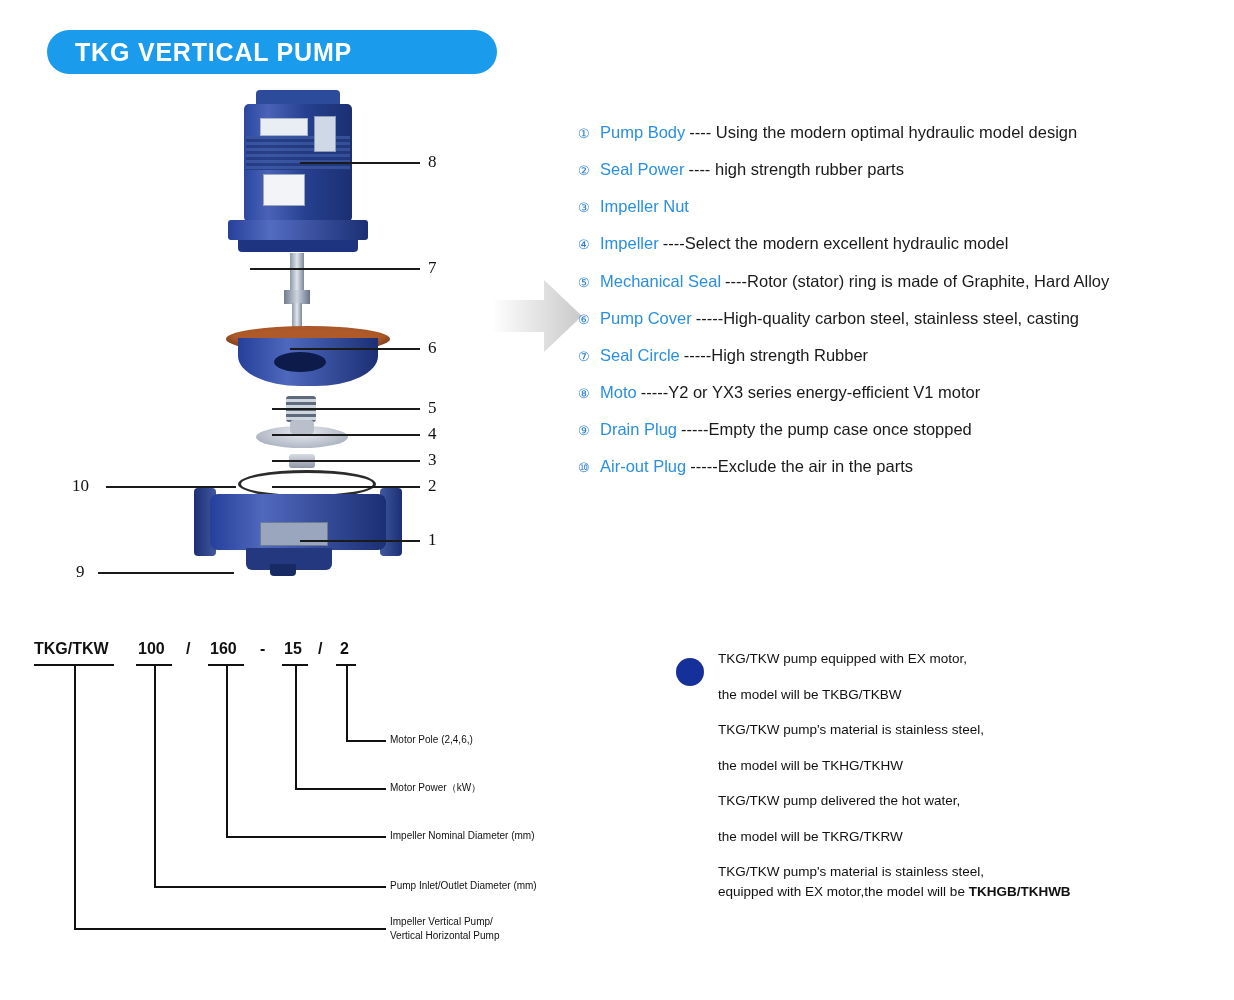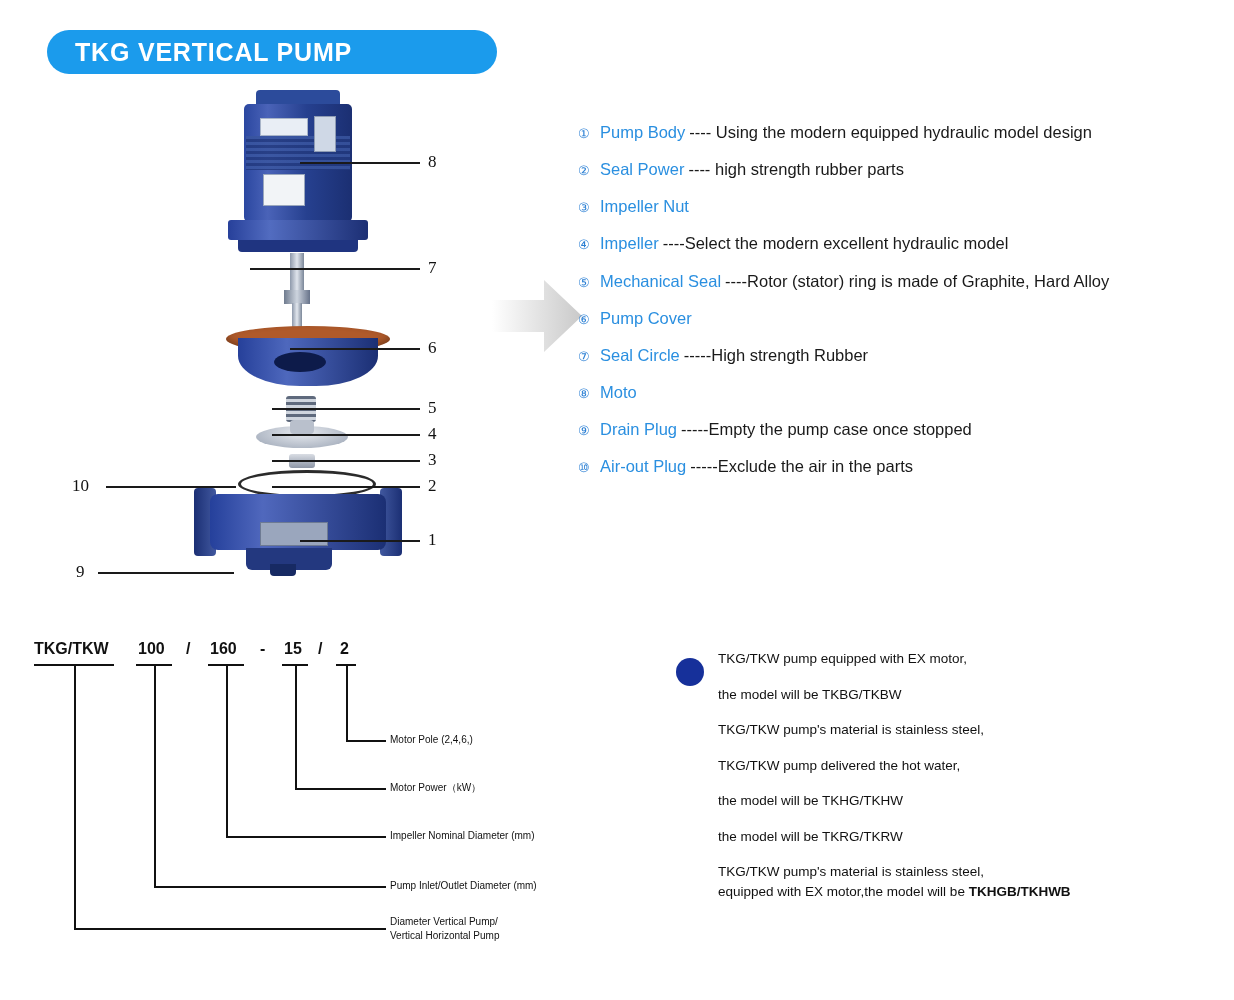--- a/index.html
+++ b/index.html
@@ -366,21 +366,21 @@
       <stop offset="100%" stop-color="#c9c9c9"></stop>
     </linearGradient>
   </defs>
   <path d="M0,22 L52,22 L52,2 L90,38 L52,74 L52,54 L0,54 Z" fill="url(#agr)"></path>
 </svg>
 
 <div id="legend">
   <div class="legend-row">
     <span class="legend-num">①</span>
     <span class="legend-name">Pump Body</span>
-    <span class="legend-desc">---- Using the modern equipped hydraulic model design</span>
+    <span class="legend-desc">---- Using the modern optimal hydraulic model design</span>
   </div>
   <div class="legend-row">
     <span class="legend-num">②</span>
     <span class="legend-name">Seal Power</span>
     <span class="legend-desc">---- high strength rubber parts</span>
   </div>
   <div class="legend-row">
     <span class="legend-num">③</span>
     <span class="legend-name">Impeller Nut</span>
   </div>
@@ -390,29 +390,31 @@
     <span class="legend-desc">----Select the modern excellent hydraulic model</span>
   </div>
   <div class="legend-row">
     <span class="legend-num">⑤</span>
     <span class="legend-name">Mechanical Seal</span>
     <span class="legend-desc">----Rotor (stator) ring is made of Graphite, Hard Alloy</span>
   </div>
   <div class="legend-row">
     <span class="legend-num">⑥</span>
     <span class="legend-name">Pump Cover</span>
+    <span class="legend-desc">-----High-quality carbon steel, stainless steel, casting</span>
   </div>
   <div class="legend-row">
     <span class="legend-num">⑦</span>
     <span class="legend-name">Seal Circle</span>
     <span class="legend-desc">-----High strength Rubber</span>
   </div>
   <div class="legend-row">
     <span class="legend-num">⑧</span>
     <span class="legend-name">Moto</span>
+    <span class="legend-desc">-----Y2 or YX3 series energy-efficient V1 motor</span>
   </div>
   <div class="legend-row">
     <span class="legend-num">⑨</span>
     <span class="legend-name">Drain Plug</span>
     <span class="legend-desc">-----Empty the pump case once stopped</span>
   </div>
   <div class="legend-row">
     <span class="legend-num">⑩</span>
     <span class="legend-name">Air-out Plug</span>
     <span class="legend-desc">-----Exclude the air in the parts</span>
@@ -446,30 +448,30 @@
   <div class="model-hline" style="left:265px; top:158px; width:91px;"></div>
   <div class="model-hline" style="left:196px; top:206px; width:160px;"></div>
   <div class="model-hline" style="left:124px; top:256px; width:232px;"></div>
   <div class="model-hline" style="left:44px;  top:298px; width:312px;"></div>
 
   <div class="model-desc" style="left:360px; top:103px;">Motor Pole (2,4,6,)</div>
   <div class="model-desc" style="left:360px; top:151px;">Motor Power（kW）</div>
   <div class="model-desc" style="left:360px; top:199px;">Impeller Nominal Diameter (mm)</div>
   <div class="model-desc" style="left:360px; top:249px;">Pump Inlet/Outlet Diameter (mm)</div>
   <div class="model-desc" style="left:360px; top:285px;">
-    <div>Diameter Vertical Pump/</div>
+    <div>Impeller Vertical Pump/</div>
     <div>Vertical Horizontal Pump</div>
   </div>
 </div>
 
 <div id="notes">
   <div id="notes-bullet"></div>
   <div class="note-line">TKG/TKW pump equipped with EX motor,</div>
   <div class="note-line">the model will be TKBG/TKBW</div>
   <div class="note-line">TKG/TKW pump's material is stainless steel,</div>
+  <div class="note-line">the model will be TKHG/TKHW</div>
   <div class="note-line">TKG/TKW pump delivered the hot water,</div>
-  <div class="note-line">the model will be TKHG/TKHW</div>
   <div class="note-line">the model will be TKRG/TKRW</div>
   <div class="note-line" style="margin-bottom:6px;">TKG/TKW pump's material is stainless steel,</div>
   <div class="note-line">
     <span>equipped with EX motor,the model will be </span><b>TKHGB/TKHWB</b>
   </div>
 </div>
 
 </body></html>

